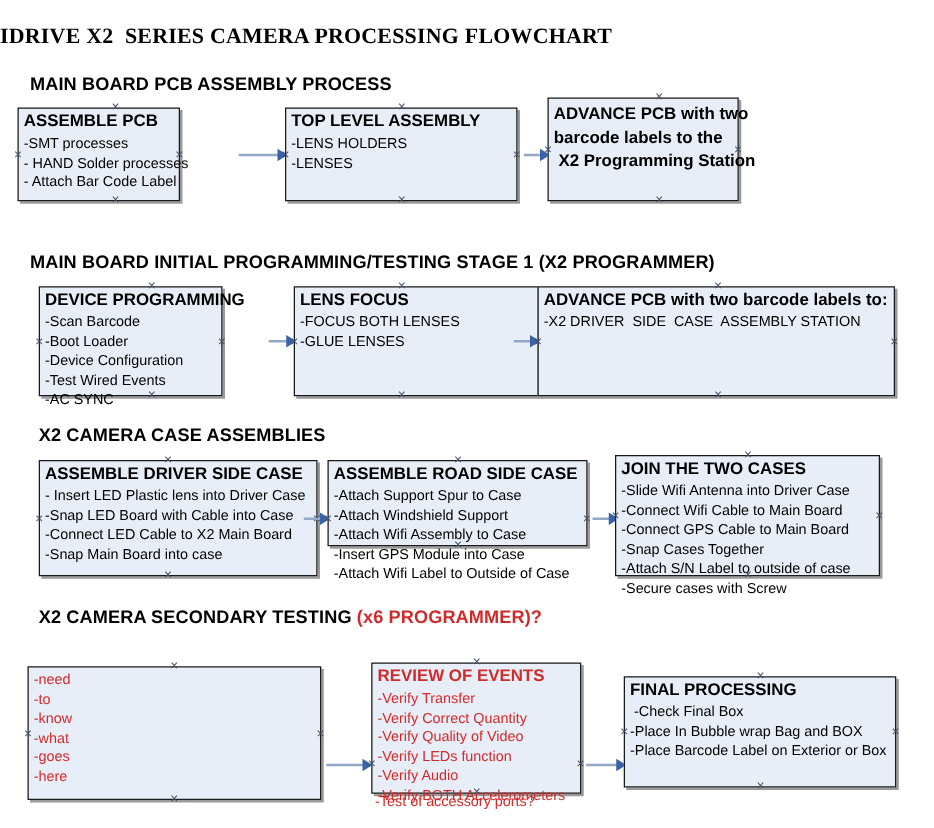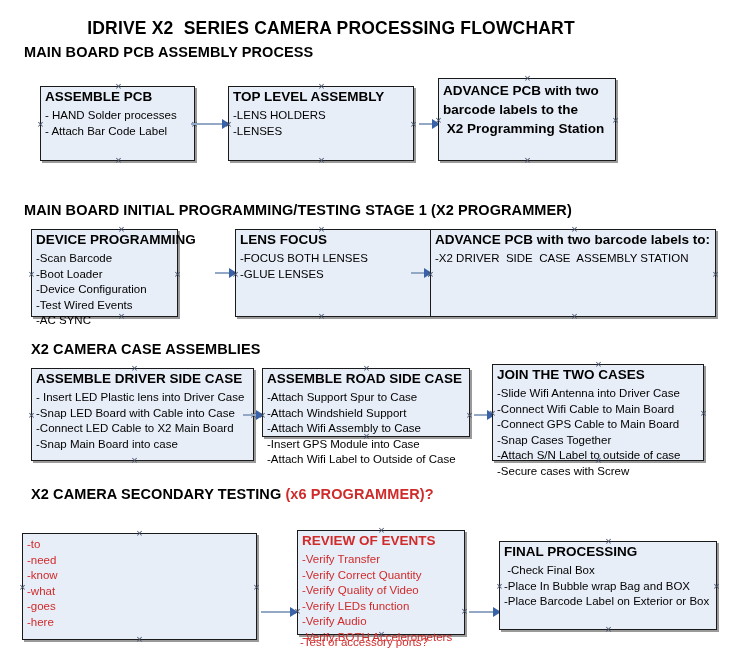--- a/index.html
+++ b/index.html
@@ -15,25 +15,26 @@
     font-family: "Liberation Sans", sans-serif;
     color: #000000;
     -webkit-font-smoothing: antialiased;
   }
 
   
   .doc-title {
     position: absolute;
     left: 0; top: 18px;
     width: 662px;
-    text-align: center;
+    text-align: left;
     font-size: 17.5px;
     font-weight: bold;
     letter-spacing: 0.2px;
     white-space: pre;
+    font-family: Liberation Serif, serif;
   }
   .section-head {
     position: absolute;
     font-size: 14.5px;
     font-weight: bold;
     letter-spacing: 0.1px;
     white-space: pre;
   }
   .section-head .accent { color: #d02b2b; margin-top: 31px; }
 
@@ -97,25 +98,26 @@
     font-family: "Liberation Sans", sans-serif;
     user-select: none;
   }
   .handle::before { content: "\00D7"; }
 </style>
 </head>
 <body>
 
 <div class="doc-title">IDRIVE X2  SERIES CAMERA PROCESSING FLOWCHART</div>
 
-<div class="section-head" style="left:24px; top:44px;">MAIN BOARD PCB ASSEMBLY PROCESS</div>
-
-<div class="node" style="left:40px; top:86px; width:155px; height:75px;">
+<div class="section-head" style="left:24px; top:60px;">MAIN BOARD PCB ASSEMBLY PROCESS</div>
+
+<div class="node" style="left:14px; top:86px; width:130px; height:75px;">
   <div class="title">ASSEMBLE PCB</div>
   <div class="body">
+    <div class="line">-SMT processes</div>
     <div class="line">- HAND Solder processes</div>
     <div class="line">- Attach Bar Code Label</div>
   </div>
   <span class="handle" style="left:73px; top:-5px;"></span>
   <span class="handle" style="left:73px; bottom:-5px;"></span>
   <span class="handle" style="left:-5px; top:33px;"></span>
   <span class="handle" style="right:-5px; top:33px;"></span>
 </div>
 
 <div class="conn" style="left:191px; top:123px; width:36px;"></div>
@@ -129,21 +131,21 @@
   </div>
   <span class="handle" style="left:88px; top:-5px;"></span>
   <span class="handle" style="left:88px; bottom:-5px;"></span>
   <span class="handle" style="left:-5px; top:33px;"></span>
   <span class="handle" style="right:-5px; top:33px;"></span>
 </div>
 
 <div class="conn" style="left:419px; top:123px; width:18px;"></div>
 <div class="arrow-head" style="left:432px; top:119px;"></div>
 
-<div class="node" style="left:438px; top:78px; width:178px; height:83px;">
+<div class="node" style="left:438px; top:78px; width:153px; height:83px;">
   <div class="title multi">ADVANCE PCB with two
 barcode labels to the
  X2 Programming Station</div>
   <span class="handle" style="left:84px; top:-5px;"></span>
   <span class="handle" style="left:84px; bottom:-5px;"></span>
   <span class="handle" style="left:-5px; top:37px;"></span>
   <span class="handle" style="right:-5px; top:37px;"></span>
 </div>
 
 <div class="section-head" style="left:24px; top:202px;">MAIN BOARD INITIAL PROGRAMMING/TESTING STAGE 1 (X2 PROGRAMMER)</div>
@@ -242,22 +244,22 @@
   <span class="handle" style="left:101px; top:-5px;"></span>
   <span class="handle" style="left:101px; bottom:-5px;"></span>
   <span class="handle" style="left:-5px; top:44px;"></span>
   <span class="handle" style="right:-5px; top:44px;"></span>
 </div>
 
 <div class="section-head" style="left:31px; top:486px;"><span>X2 CAMERA SECONDARY TESTING </span><span class="accent">(x6 PROGRAMMER)?</span></div>
 
 <div class="node red" style="left:22px; top:533px; width:235px; height:107px;">
   <div class="body">
+    <div class="line">-need</div>
     <div class="line">-to</div>
-    <div class="line">-need</div>
     <div class="line">-know</div>
     <div class="line">-what</div>
     <div class="line">-goes</div>
     <div class="line">-here</div>
   </div>
   <span class="handle" style="left:112px; top:-5px;"></span>
   <span class="handle" style="left:112px; bottom:-5px;"></span>
   <span class="handle" style="left:-5px; top:49px;"></span>
   <span class="handle" style="right:-5px; top:49px;"></span>
 </div>

